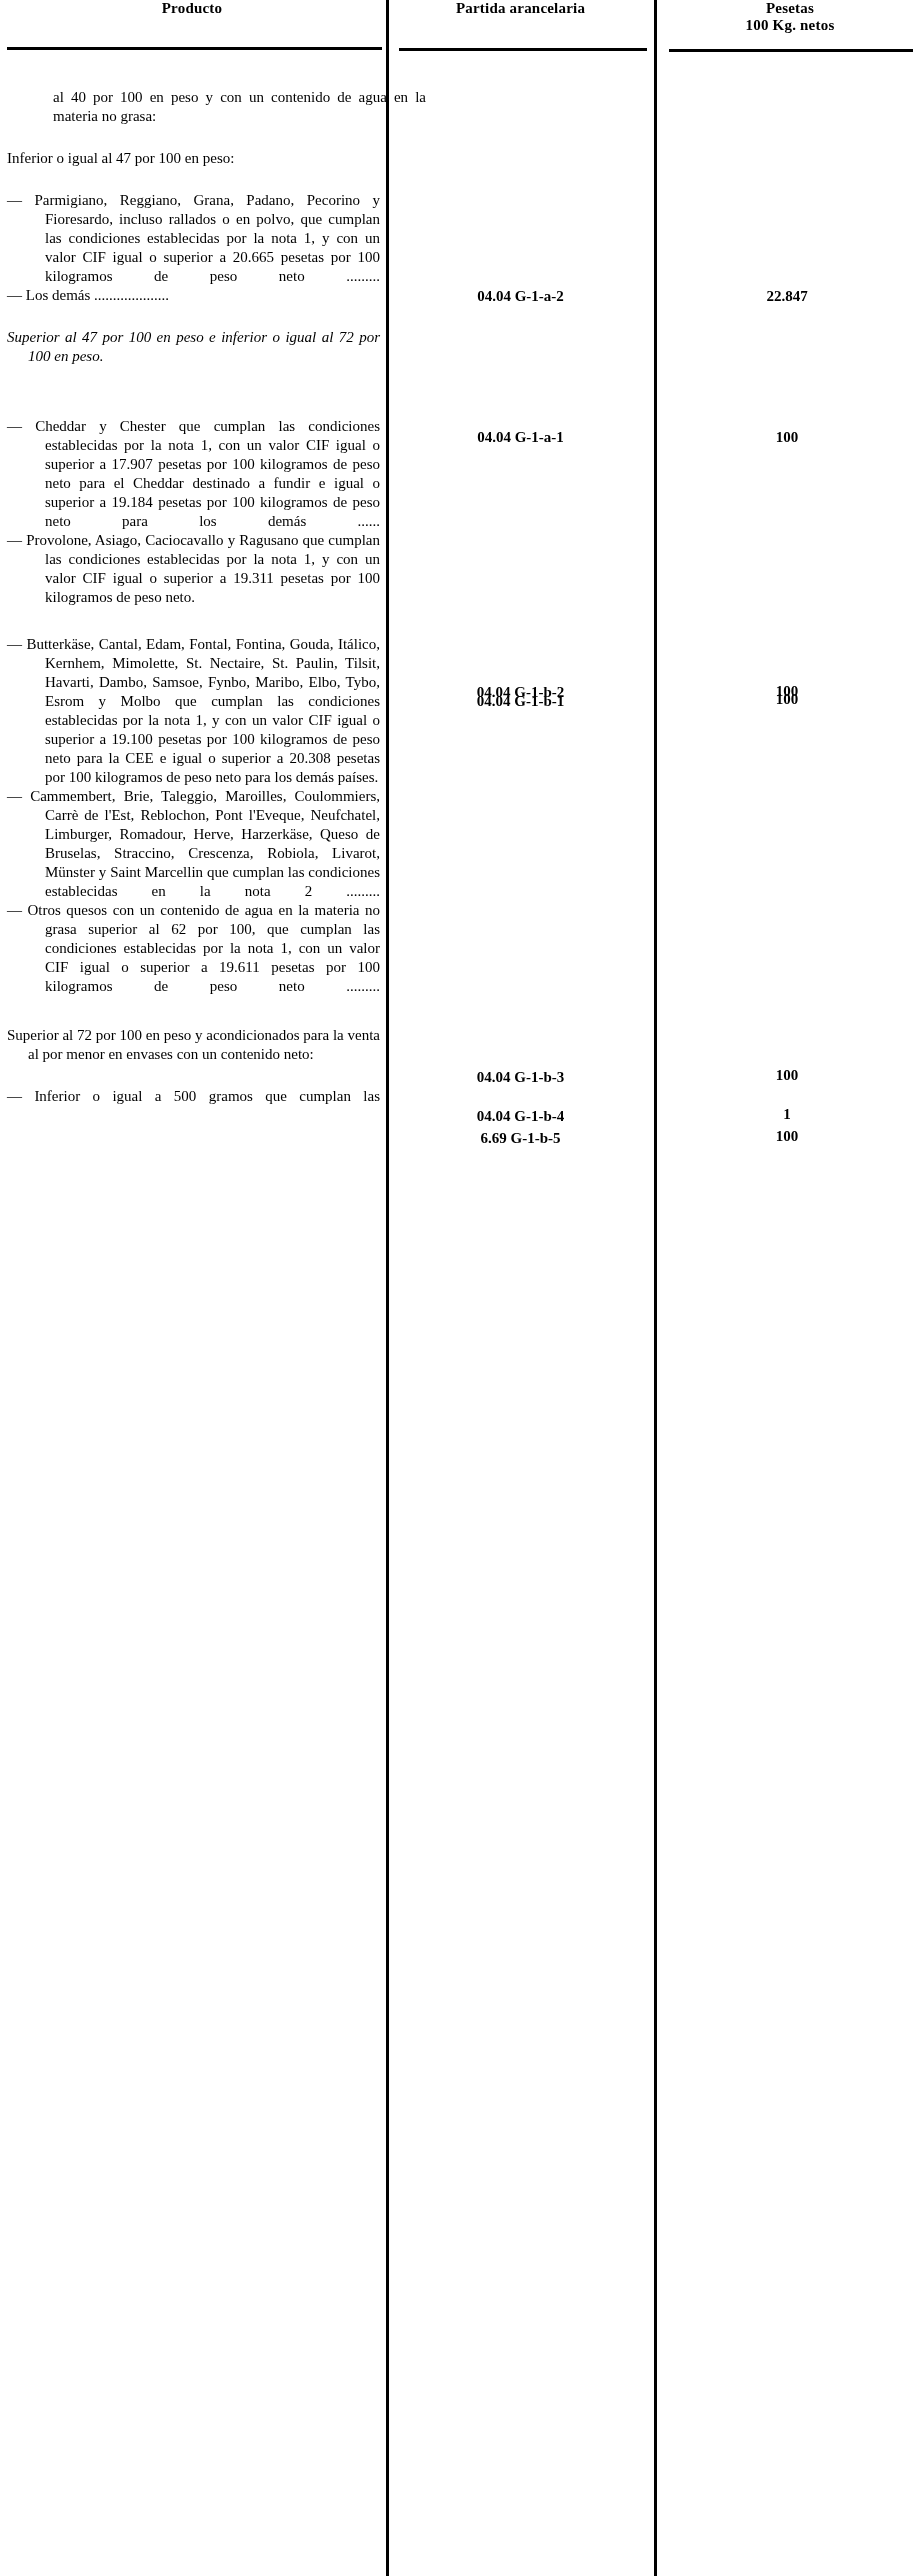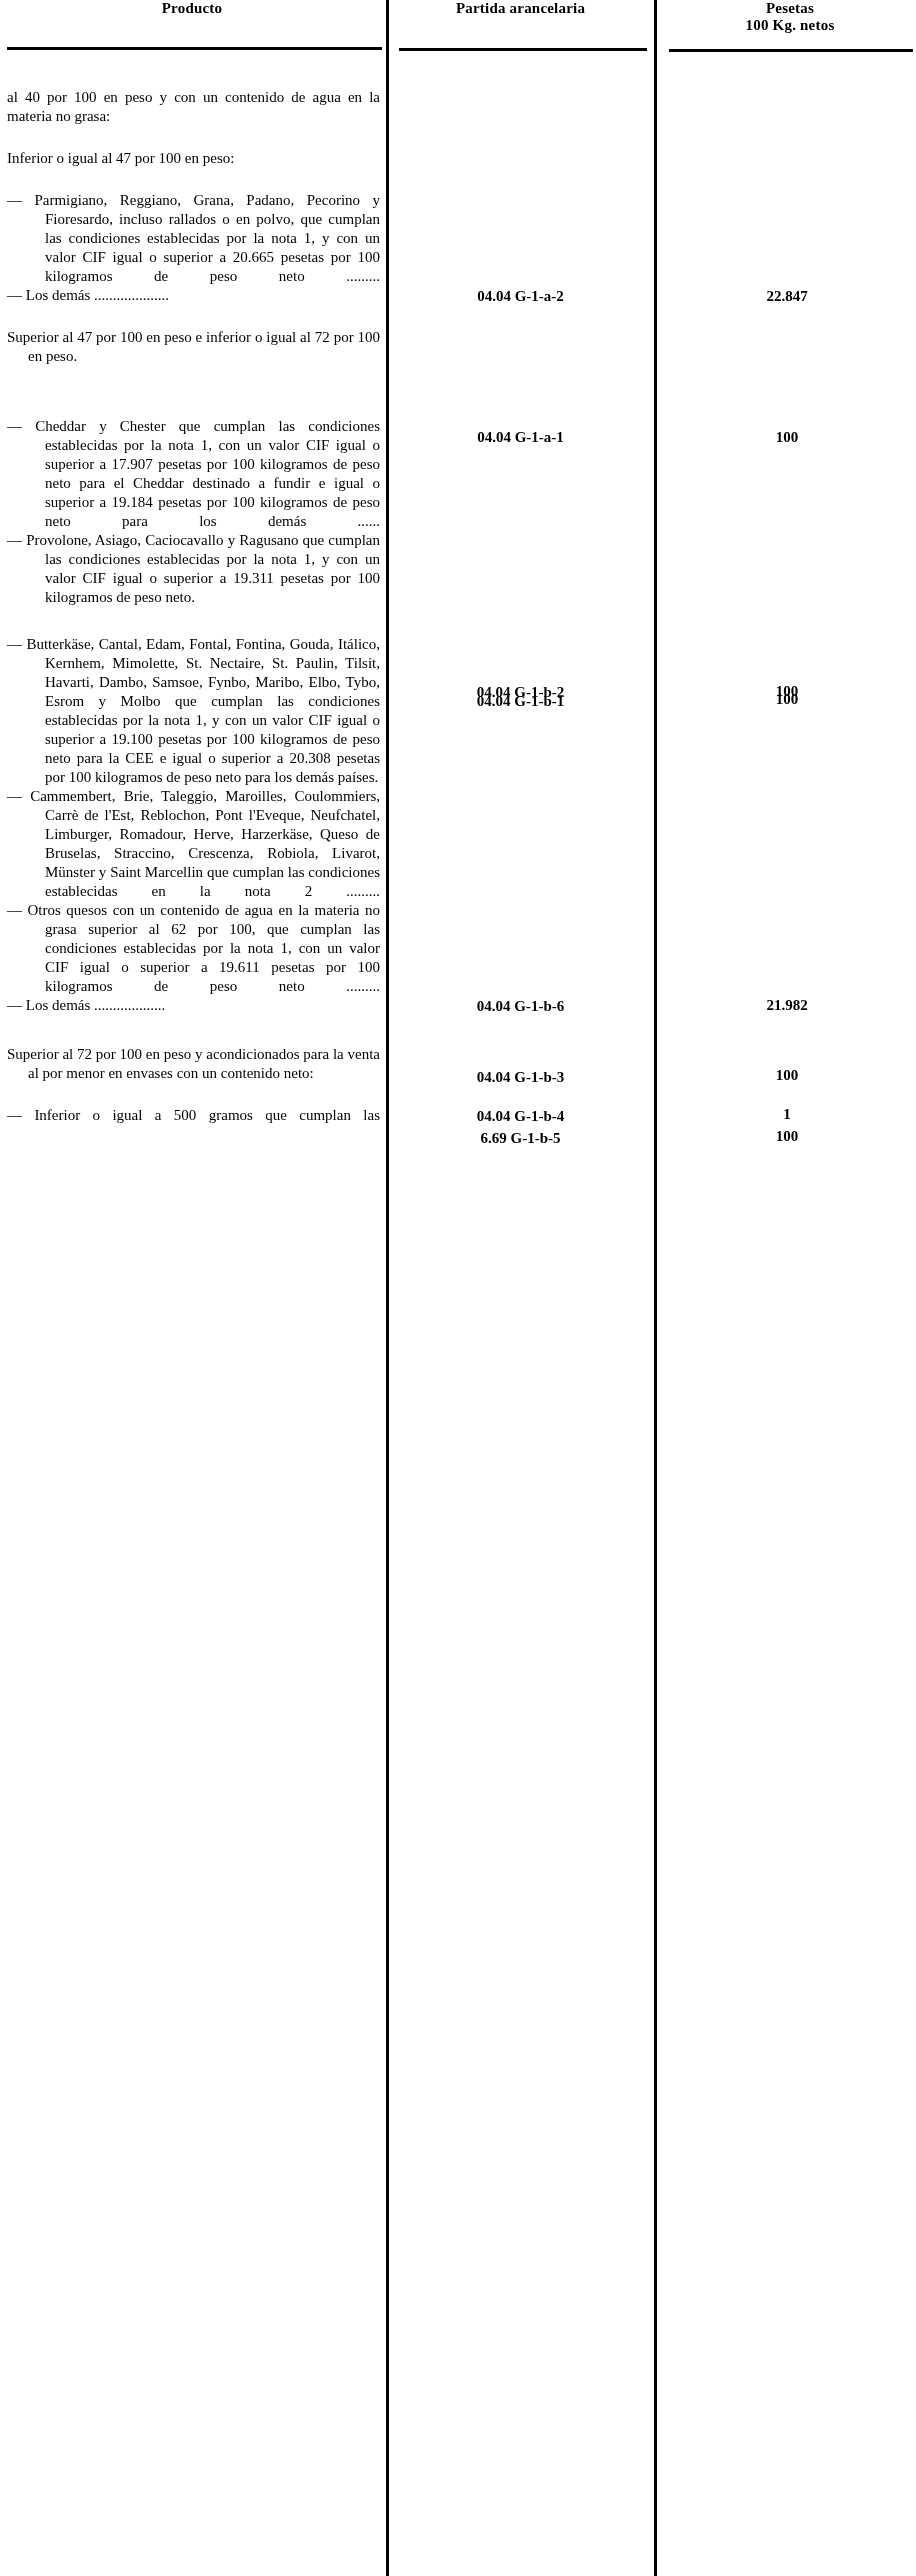--- a/index.html
+++ b/index.html
@@ -115,21 +115,21 @@
       <div>100 Kg. netos</div>
     </div>
     <div class="rule rule-1"></div>
     <div class="rule rule-2"></div>
     <div class="rule rule-3"></div>
   </div>
 
   <div class="tbody">
 
     <div class="gap-md"></div>
-    <div class="row" style="position:static;">
+    <div class="row" style="position:static;padding-left:46px;">
       <div style="position:relative; left:7px; width:373px;">
         <p class="p cont">al 40 por 100 en peso y con un contenido de agua en la materia no grasa:</p>
       </div>
     </div>
 
     <div class="gap-md"></div>
 
     <div class="row" style="position:static;">
       <div style="position:relative; left:7px; width:373px;">
         <p class="p head-hang">Inferior o igual al 47 por 100 en peso:</p>
@@ -161,21 +161,21 @@
           <div class="code">04.04 G-1-a-2</div>
         </div>
         <div style="position:absolute; left:663px; width:248px; text-align:center; top:0px;">
           <div class="val">22.847</div>
         </div>
       </div>
     </div>
 
     <div class="gap-md"></div>
 
-    <div class="row" style="position:static;">
+    <div class="row" style="position:static;font-style:italic;">
       <div style="position:relative; left:7px; width:373px;">
         <p class="p head-hang">Superior al 47 por 100 en peso e inferior o igual al 72 por 100 en peso.</p>
       </div>
     </div>
 
     <div class="gap-md"></div>
 
     <div class="row" style="position:static;margin-top:28px;">
       <div style="position:relative;">
         <div style="position:relative; left:7px; width:373px;">
@@ -239,33 +239,20 @@
         </div>
         <div style="position:absolute; left:392px; width:257px; text-align:center; top:227px;">
           <div class="code">6.69 G-1-b-5</div>
         </div>
         <div style="position:absolute; left:663px; width:248px; text-align:center; top:225px;">
           <div class="val">100</div>
         </div>
       </div>
     </div>
 
-    <div class="row" style="position:static;">
-      <div style="position:relative;">
-        <div style="position:relative; left:7px; width:373px;">
-          <p class="p item">— Los demás ...................</p>
-        </div>
-        <div style="position:absolute; left:392px; width:257px; text-align:center; top:0px;">
-          <div class="code">04.04 G-1-b-6</div>
-        </div>
-        <div style="position:absolute; left:663px; width:248px; text-align:center; top:-0.9px;">
-          <div class="val">21.982</div>
-        </div>
-      </div>
-    </div>
 
     <div class="gap-lg"></div>
 
     <div class="row" style="position:static;">
       <div style="position:relative; left:7px; width:373px;">
         <p class="p head-hang">Superior al 72 por 100 en peso y acondicionados para la venta al por menor en envases con un contenido neto:</p>
       </div>
     </div>
 
     <div class="gap-md"></div>

